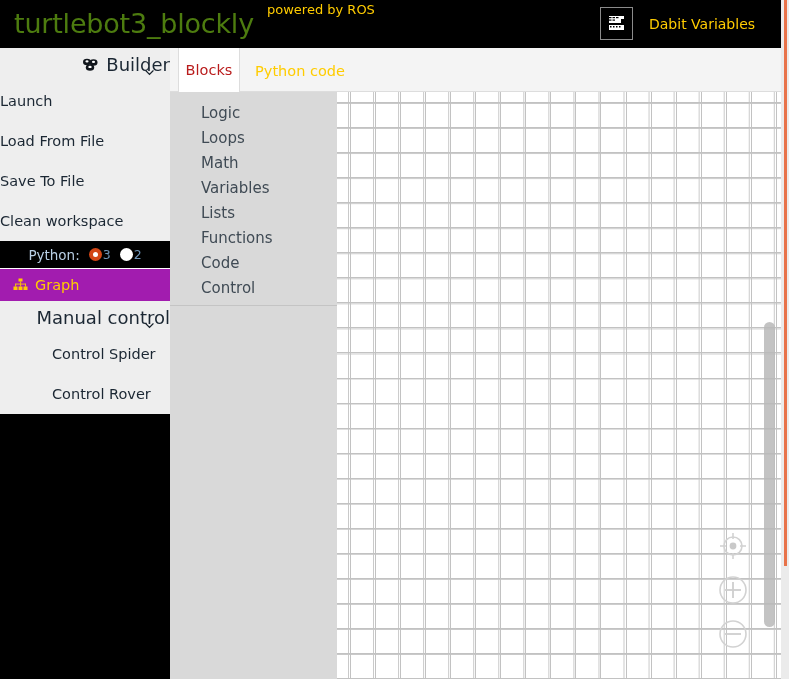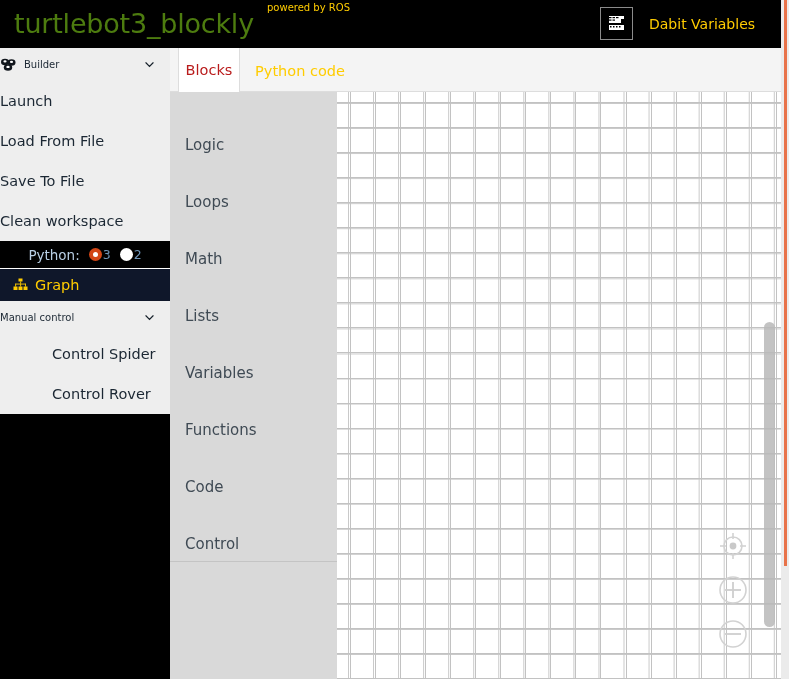--- a/index.html
+++ b/index.html
@@ -18,21 +18,21 @@
     background: #000000;
   }
   #app-title {
     position: absolute; left: 14px; top: 8px;
     font-size: 27px; color: #4d7c0f;
     letter-spacing: -0.2px;
     white-space: nowrap;
   }
   #powered-by {
     position: absolute; left: 267px; top: 2px;
-    font-size: 10px; color: #ffcc00;
+    font-size: 13px; color: #ffcc00;
     white-space: nowrap;
   }
   #brand-area {
     position: absolute; left: 600px; top: 7px;
     display: flex; align-items: center; gap: 16px;
   }
   #brand-logo-box {
     width: 33px; height: 33px;
     border: 1px solid #8b8b8b;
     background: #000;
@@ -47,22 +47,23 @@
   #sidebar {
     position: absolute; left: 0; top: 48px;
     width: 170px; height: 631px;
     background: #000000;
   }
   .side-panel { background: #eeeeee; }
   .side-header {
     position: relative;
     height: 33px;
     display: flex; align-items: center;
-    font-size: 10px; color: #1b2733;
-    cursor: pointer;
+    font-size: 18px; color: #1b2733;
+    cursor: pointer;
+    justify-content: flex-end;
   }
   .side-header .hdr-icon { margin-right: 7px; display: flex; align-items: center; }
   .side-header .chevron {
     position: absolute; right: 16px; top: 50%;
     transform: translateY(-55%);
     width: 9px; height: 9px;
   }
   .side-item {
     height: 40px;
     display: flex; align-items: center;
@@ -88,21 +89,21 @@
   .radio.on::after {
     content: ""; position: absolute;
     left: 4px; top: 4px; width: 5px; height: 5px;
     border-radius: 50%; background: #ffffff;
   }
   .radio.off { background: #ffffff; }
   .radio-num { font-size: 12.5px; color: #6f95b8; }
 
   #graph-row {
     height: 32px;
-    background: #0f172a;
+    background: #a21caf;
     display: flex; align-items: center;
     padding-left: 13px;
     gap: 7px;
     cursor: pointer;
   }
   #graph-label { font-size: 14.5px; color: #ffcc00; }
 
   
   #main {
     position: absolute; left: 170px; top: 48px;
@@ -165,25 +166,24 @@
   }
 
   #toolbox {
     position: absolute; left: 0; top: 0;
     width: 167px; height: 587px;
     background: #d9d9d9;
   }
   .tb-cat {
     height: 25px;
     display: flex; align-items: center;
-    padding-left: 15px;
+    padding-left: 31px;
     font-size: 15px; color: #3f4a54;
     cursor: pointer; position: relative;
     white-space: nowrap;
-    margin-top: 32px;
   }
   #tb-separator {
     height: 1px; background: #c4c4c4;
     margin: 5px 0 5px 0;
   }
   .tb-cat .selbar {
     position: absolute; left: 2px; top: 0;
     width: 8px; height: 100%;
     background: #b5a642;
   }
@@ -350,24 +350,24 @@
       <div class="tb-cat">
         <span>Logic</span>
       </div>
       <div class="tb-cat">
         <span>Loops</span>
       </div>
       <div class="tb-cat">
         <span>Math</span>
       </div>
       <div class="tb-cat">
+        <span>Variables</span>
+      </div>
+      <div class="tb-cat">
         <span>Lists</span>
-      </div>
-      <div class="tb-cat">
-        <span>Variables</span>
       </div>
       <div class="tb-cat">
         <span>Functions</span>
       </div>
       <div class="tb-cat">
         <span>Code</span>
       </div>
       <div class="tb-cat">
         <span>Control</span>
       </div>

